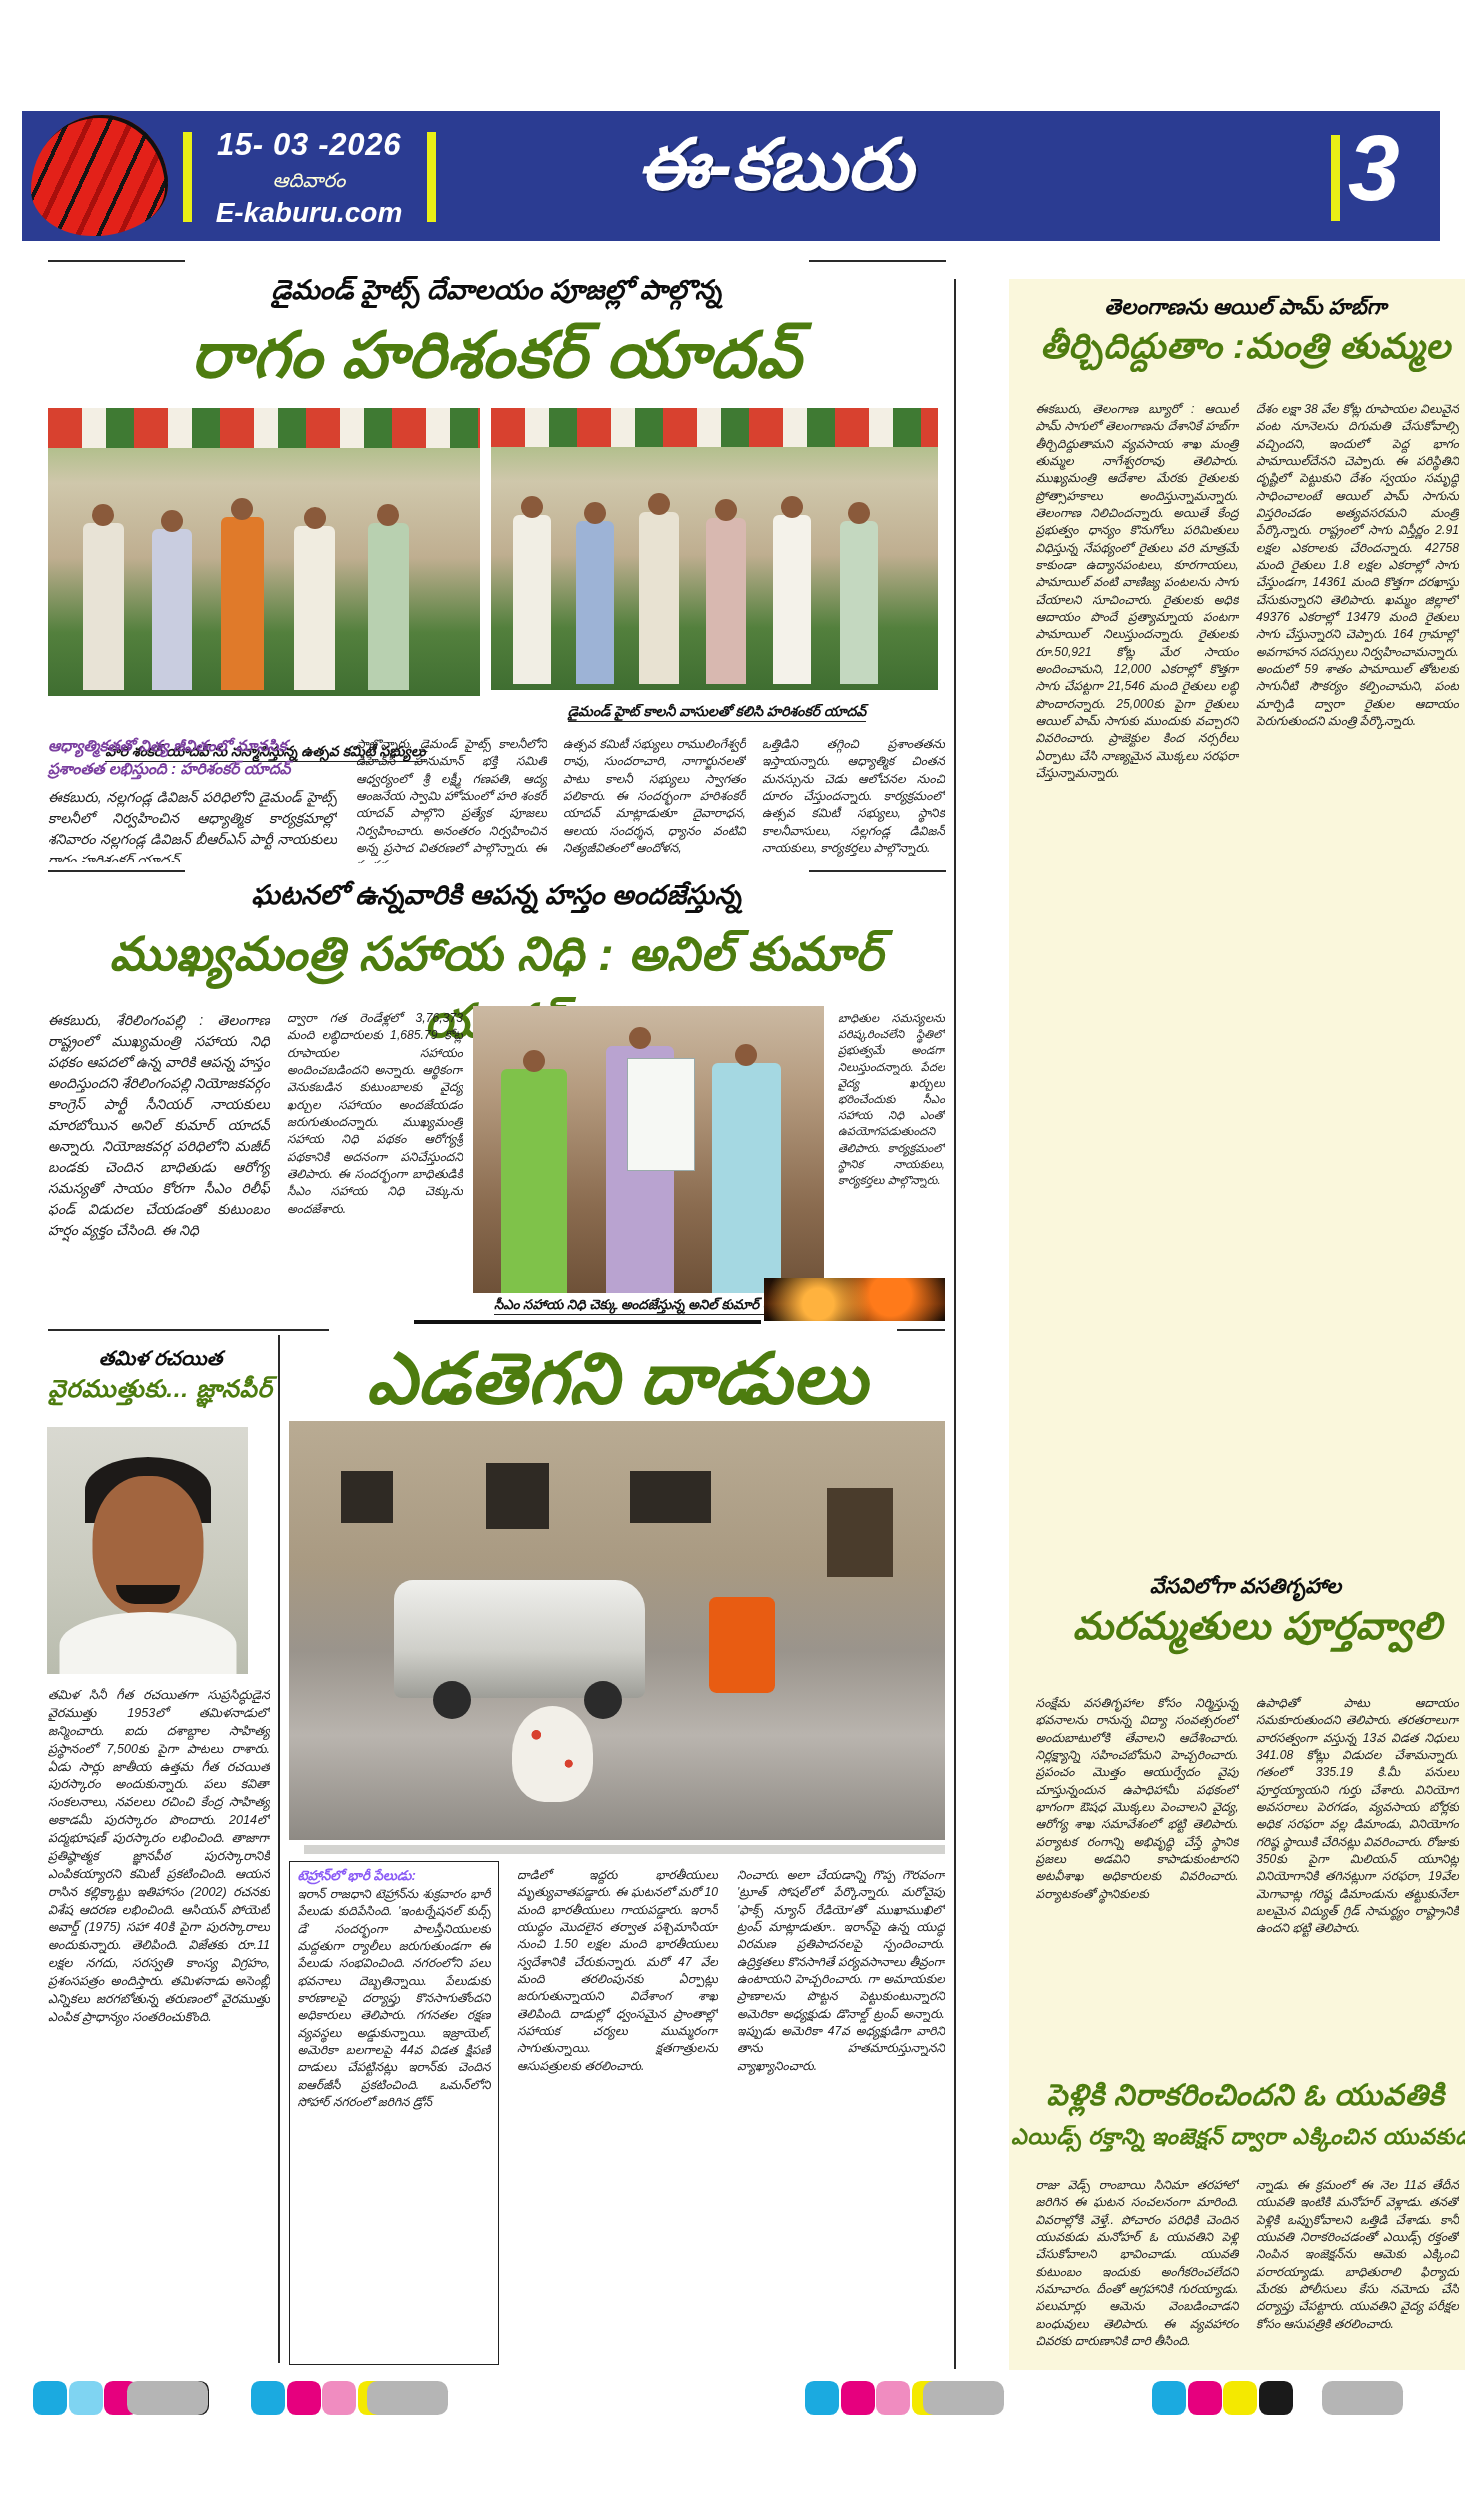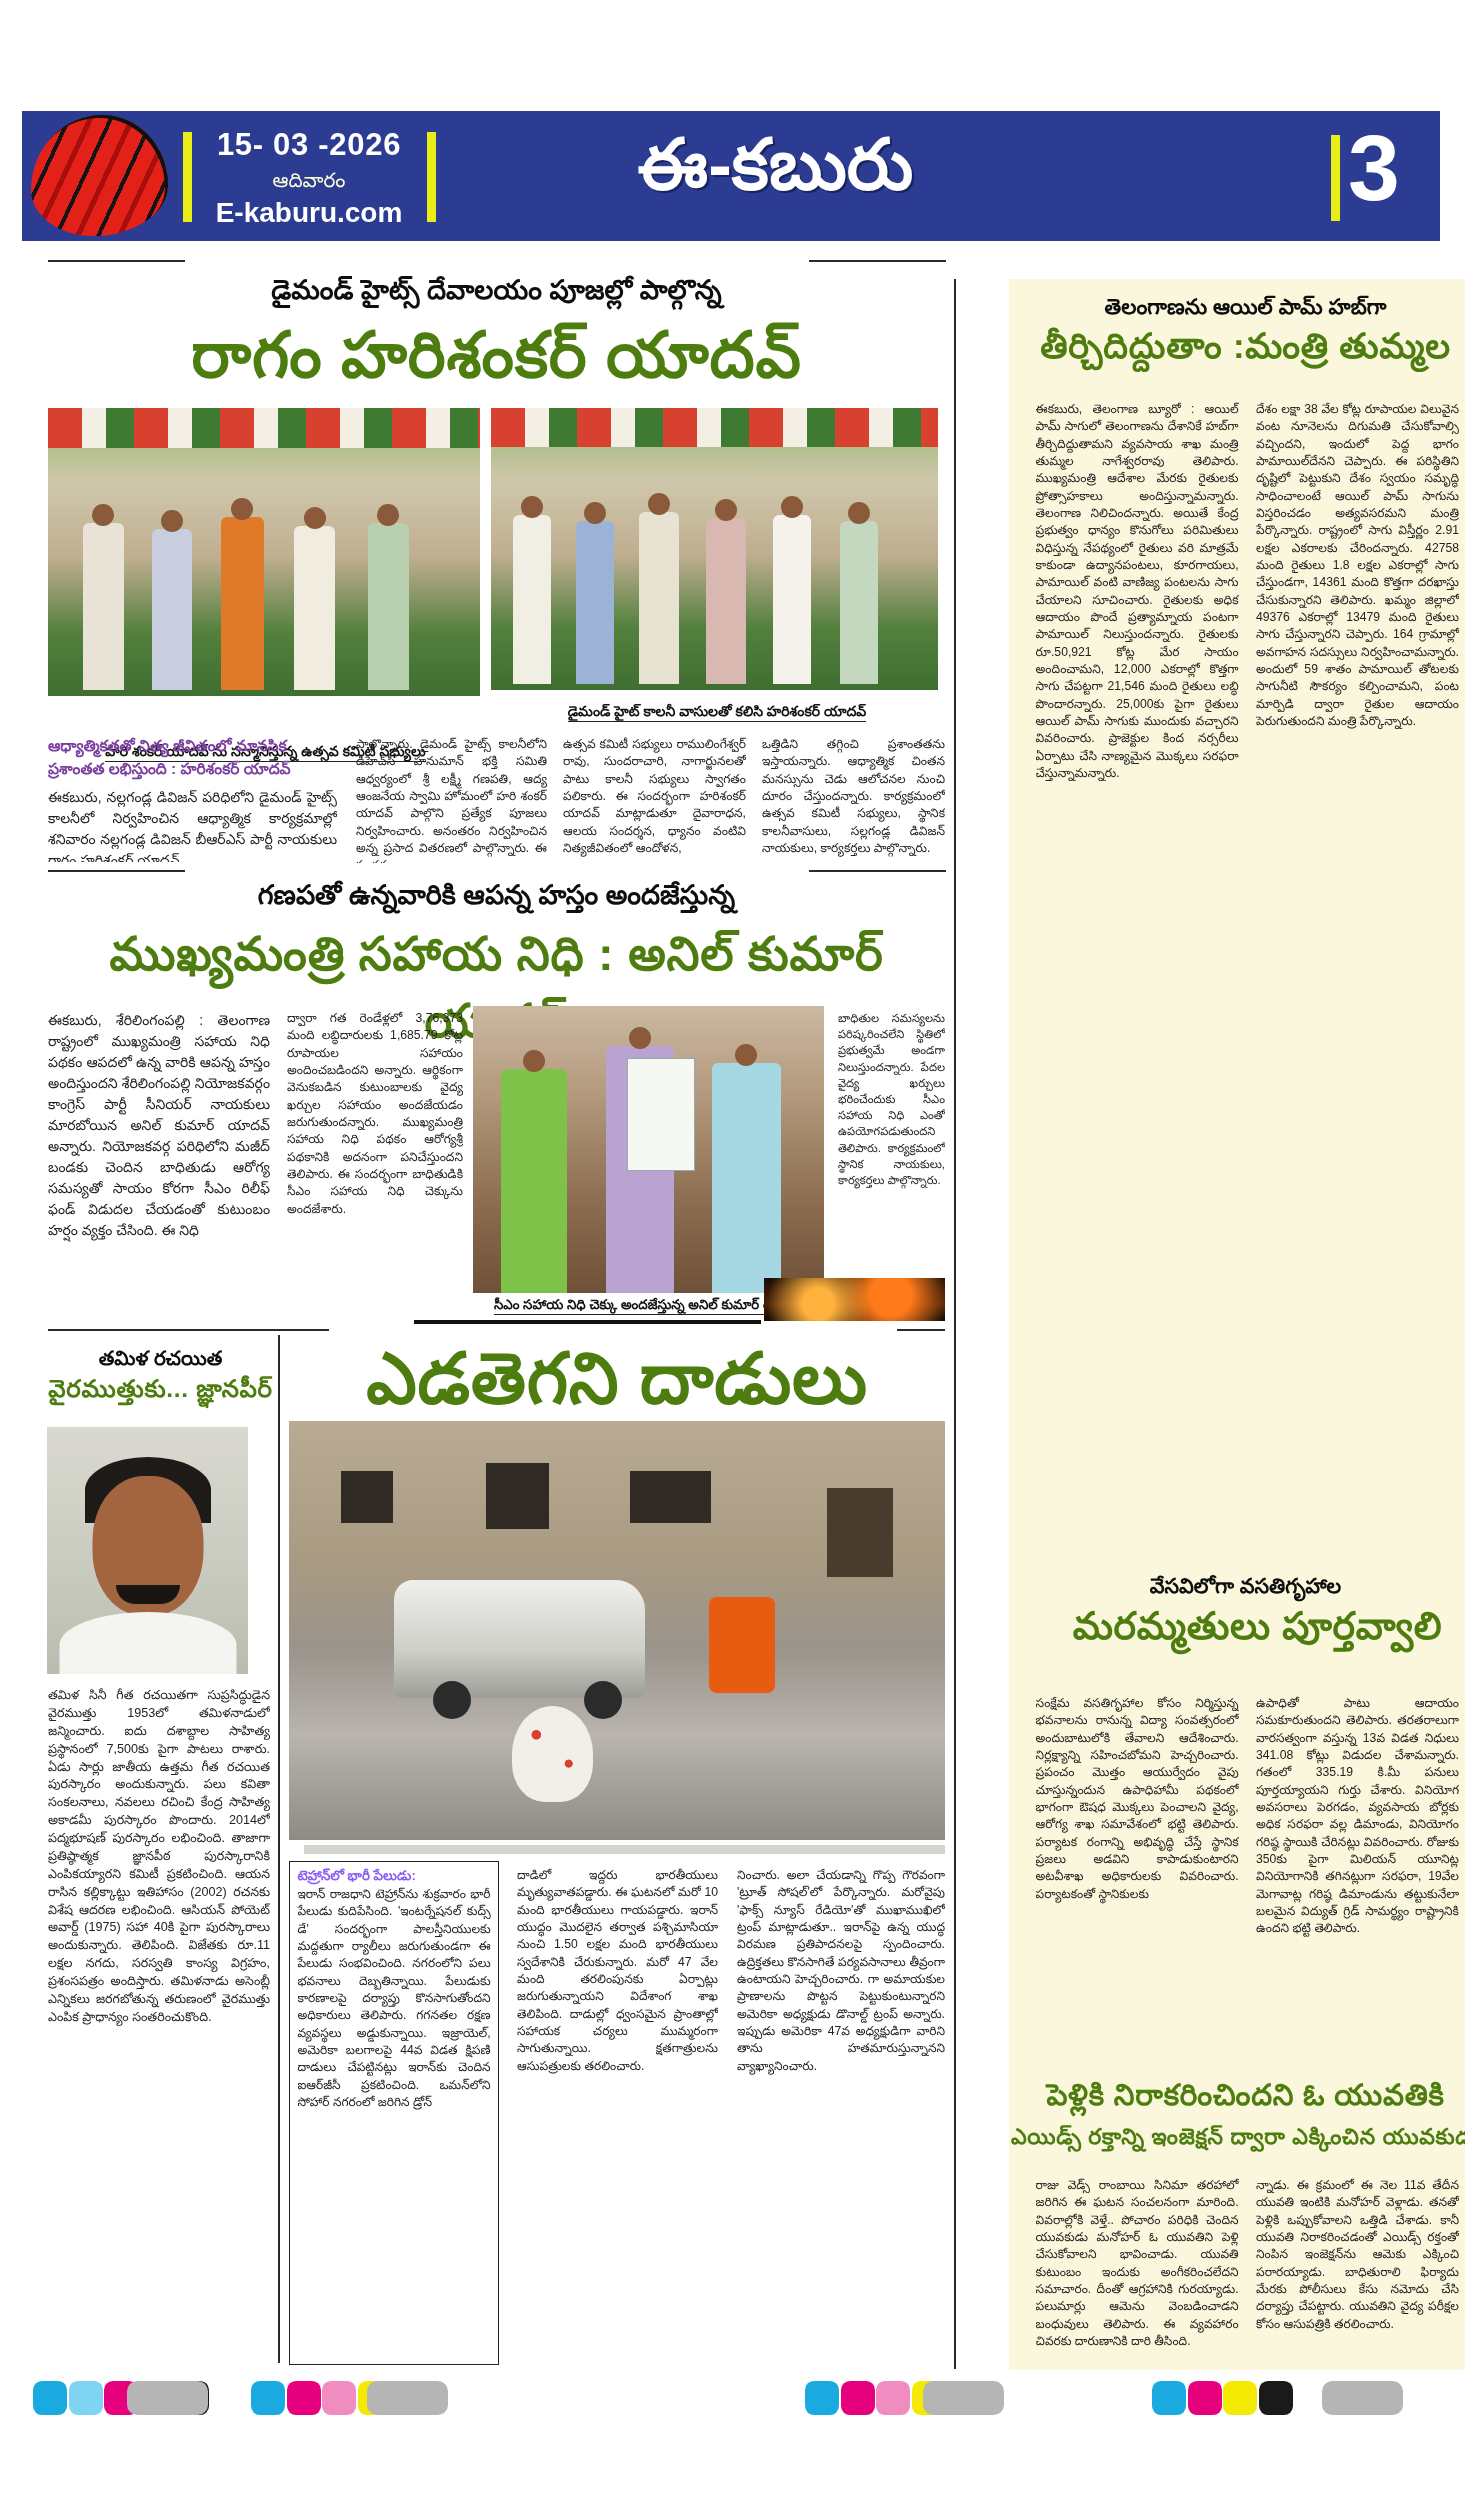--- a/index.html
+++ b/index.html
@@ -1,17 +1,17 @@
 <!DOCTYPE html>
 <html lang="te" style="font-size:11.8px"><head>
 <meta charset="utf-8">
 <style>
   html,body{margin:0;padding:0;background:#ffffff;}
   .page{position:relative;width:1466px;height:2512px;background:#ffffff;overflow:hidden;
-        font-family:"Liberation Sans","DejaVu Sans",sans-serif;color:#1c1c1c;}
+        font-family:"Liberation Sans","DejaVu Sans",sans-serif;color:#1c1c1c;font-style:italic;}
   .abs{position:absolute;}
   
   .masthead{left:22px;top:111px;width:1418px;height:130px;background:#2b3c92;}
   .logo{left:8.9px;top:4.4px;width:137px;height:121px;border-radius:52% 48% 55% 45%/62% 58% 42% 38%;
         background:repeating-linear-gradient(115deg,#e32119 0 14.8px,#a80f0c 14.8px 20px,#e32119 20px 34px,#151515 34px 38px);
         box-shadow:-3px 3px 0 #101010 inset;}
   .ybar{width:8.9px;background:#e9ef16;}
   .m-date{left:176px;top:16.2px;width:222px;text-align:center;color:#fff;font-weight:bold;font-size:31px;letter-spacing:0.7px;}
   .m-day{left:176px;top:58px;width:222px;text-align:center;color:#fdfdd8;font-size:20px;}
   .m-site{left:176px;top:86px;width:222px;text-align:center;color:#fff;font-weight:bold;font-size:28px;}
@@ -108,21 +108,21 @@
   <div class="abs caption" style="left:510px;top:703px;width:414px;"><span>డైమండ్ హైట్ కాలనీ వాసులతో కలిసి హరిశంకర్ యాదవ్</span></div>
 
   <div class="abs quote" style="left:48px;top:734px;width:289px;">ఆధ్యాత్మికతతో నిత్య జీవితంలో మానసిక ప్రశాంతత లభిస్తుంది : హరిశంకర్ యాదవ్</div>
   <div class="abs bt bt-lead" style="left:48px;top:787px;width:289px;height:75px;">ఈకబురు, నల్లగండ్ల డివిజన్ పరిధిలోని డైమండ్ హైట్స్ కాలనీలో నిర్వహించిన ఆధ్యాత్మిక కార్యక్రమాల్లో శనివారం నల్లగండ్ల డివిజన్ బీఆర్ఎస్ పార్టీ నాయకులు రాగం హరిశంకర్ యాదవ్</div>
   <div class="abs bt" style="left:356px;top:736px;width:191px;height:127px;">పాల్గొన్నారు. డైమండ్ హైట్స్ కాలనీలోని డిహెచ్‌సీ హనుమాన్ భక్తి సమితి ఆధ్వర్యంలో శ్రీ లక్ష్మీ గణపతి, ఆద్య ఆంజనేయ స్వామి హోమంలో హరి శంకర్ యాదవ్ పాల్గొని ప్రత్యేక పూజలు నిర్వహించారు. అనంతరం నిర్వహించిన అన్న ప్రసాద వితరణలో పాల్గొన్నారు. ఈ సందర్భంగా</div>
   <div class="abs bt" style="left:563px;top:736px;width:183px;height:127px;">ఉత్సవ కమిటీ సభ్యులు రాములింగేశ్వర్ రావు, సుందరాచారి, నాగార్జునలతో పాటు కాలనీ సభ్యులు స్వాగతం పలికారు. ఈ సందర్భంగా హరిశంకర్ యాదవ్ మాట్లాడుతూ దైవారాధన, ఆలయ సందర్శన, ధ్యానం వంటివి నిత్యజీవితంలో ఆందోళన,</div>
   <div class="abs bt" style="left:762px;top:736px;width:183px;height:127px;">ఒత్తిడిని తగ్గించి ప్రశాంతతను ఇస్తాయన్నారు. ఆధ్యాత్మిక చింతన మనస్సును చెడు ఆలోచనల నుంచి దూరం చేస్తుందన్నారు. కార్యక్రమంలో ఉత్సవ కమిటీ సభ్యులు, స్థానిక కాలనీవాసులు, సల్లగండ్ల డివిజన్ నాయకులు, కార్యకర్తలు పాల్గొన్నారు.</div>
 
   <div class="abs hrule" style="left:48px;top:870px;width:137px;"></div>
   <div class="abs hrule" style="left:809px;top:870px;width:137px;"></div>
-  <div class="abs kicker" style="left:48px;top:880px;width:897px;font-size:27px;">గణపతో ఉన్నవారికి ఆపన్న హస్తం అందజేస్తున్న</div>
+  <div class="abs kicker" style="left:48px;top:880px;width:897px;font-size:27px;">ఘటనలో ఉన్నవారికి ఆపన్న హస్తం అందజేస్తున్న</div>
   <div class="abs headline" style="left:48px;top:926px;width:897px;font-size:47px;">ముఖ్యమంత్రి సహాయ నిధి : అనిల్ కుమార్ యాదవ్</div>
 
   <div class="abs bt bt-lead" style="left:48px;top:1010px;width:222px;height:295px;">ఈకబురు, శేరిలింగంపల్లి : తెలంగాణ రాష్ట్రంలో ముఖ్యమంత్రి సహాయ నిధి పథకం ఆపదలో ఉన్న వారికి ఆపన్న హస్తం అందిస్తుందని శేరిలింగంపల్లి నియోజకవర్గం కాంగ్రెస్ పార్టీ సీనియర్ నాయకులు మారబోయిన అనిల్ కుమార్ యాదవ్ అన్నారు. నియోజకవర్గ పరిధిలోని మజీద్ బండకు చెందిన బాధితుడు ఆరోగ్య సమస్యతో సాయం కోరగా సీఎం రిలీఫ్ ఫండ్ విడుదల చేయడంతో కుటుంబం హర్షం వ్యక్తం చేసింది. ఈ నిధి</div>
   <div class="abs bt" style="left:287px;top:1010px;width:176px;height:295px;">ద్వారా గత రెండేళ్లలో 3,76,373 మంది లబ్ధిదారులకు 1,685.79 కోట్ల రూపాయల సహాయం అందించబడిందని అన్నారు. ఆర్థికంగా వెనుకబడిన కుటుంబాలకు వైద్య ఖర్చుల సహాయం అందజేయడం జరుగుతుందన్నారు. ముఖ్యమంత్రి సహాయ నిధి పథకం ఆరోగ్యశ్రీ పథకానికి అదనంగా పనిచేస్తుందని తెలిపారు. ఈ సందర్భంగా బాధితుడికి సీఎం సహాయ నిధి చెక్కును అందజేశారు.</div>
 
   <div class="abs photo ph-cheque" style="left:473px;top:1006px;width:351px;height:287px;">
     <div class="person" style="left:8%;top:22%;width:66px;height:80%;background:#7fc24a;"></div>
     <div class="person" style="left:38%;top:14%;width:68px;height:88%;background:#b9a3d0;"></div>
     <div class="person" style="left:68%;top:20%;width:69px;height:82%;background:#a5d8e2;"></div>
     <div class="cheque" style="left:44%;top:18%;width:66px;height:111px;"></div>

